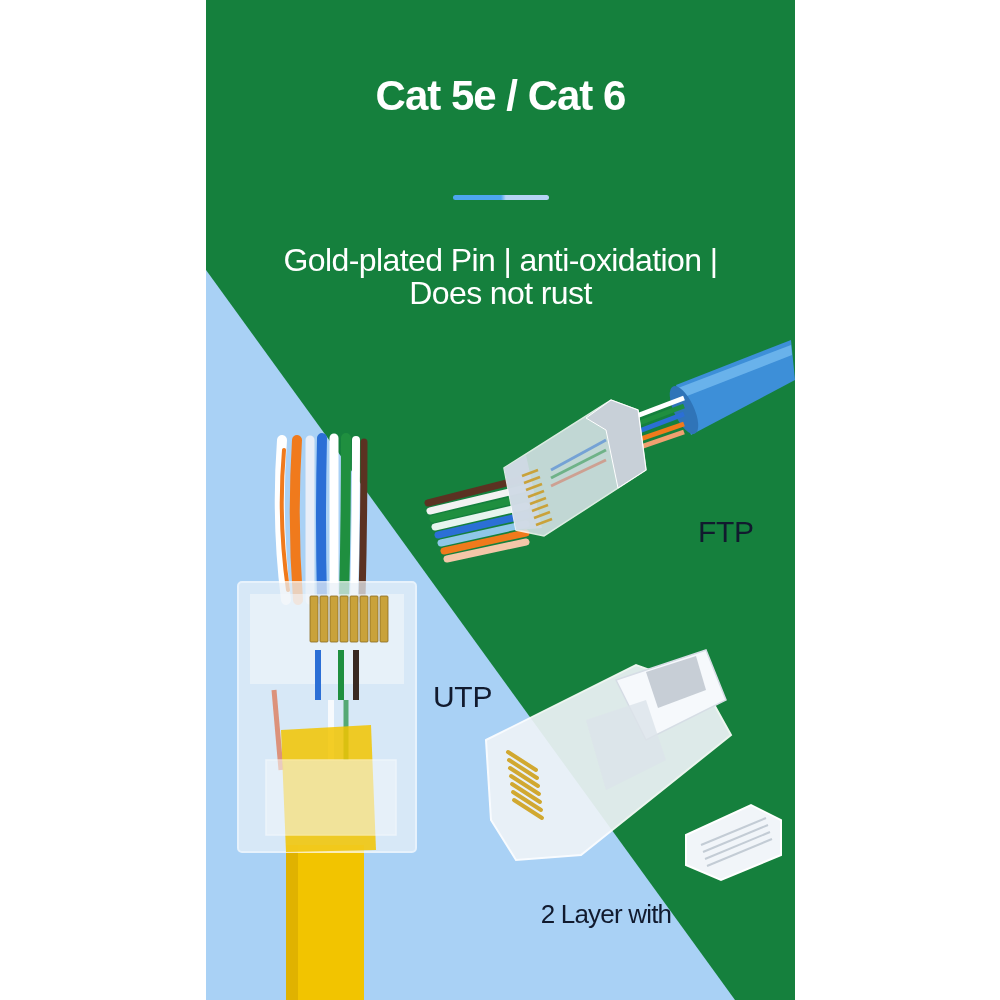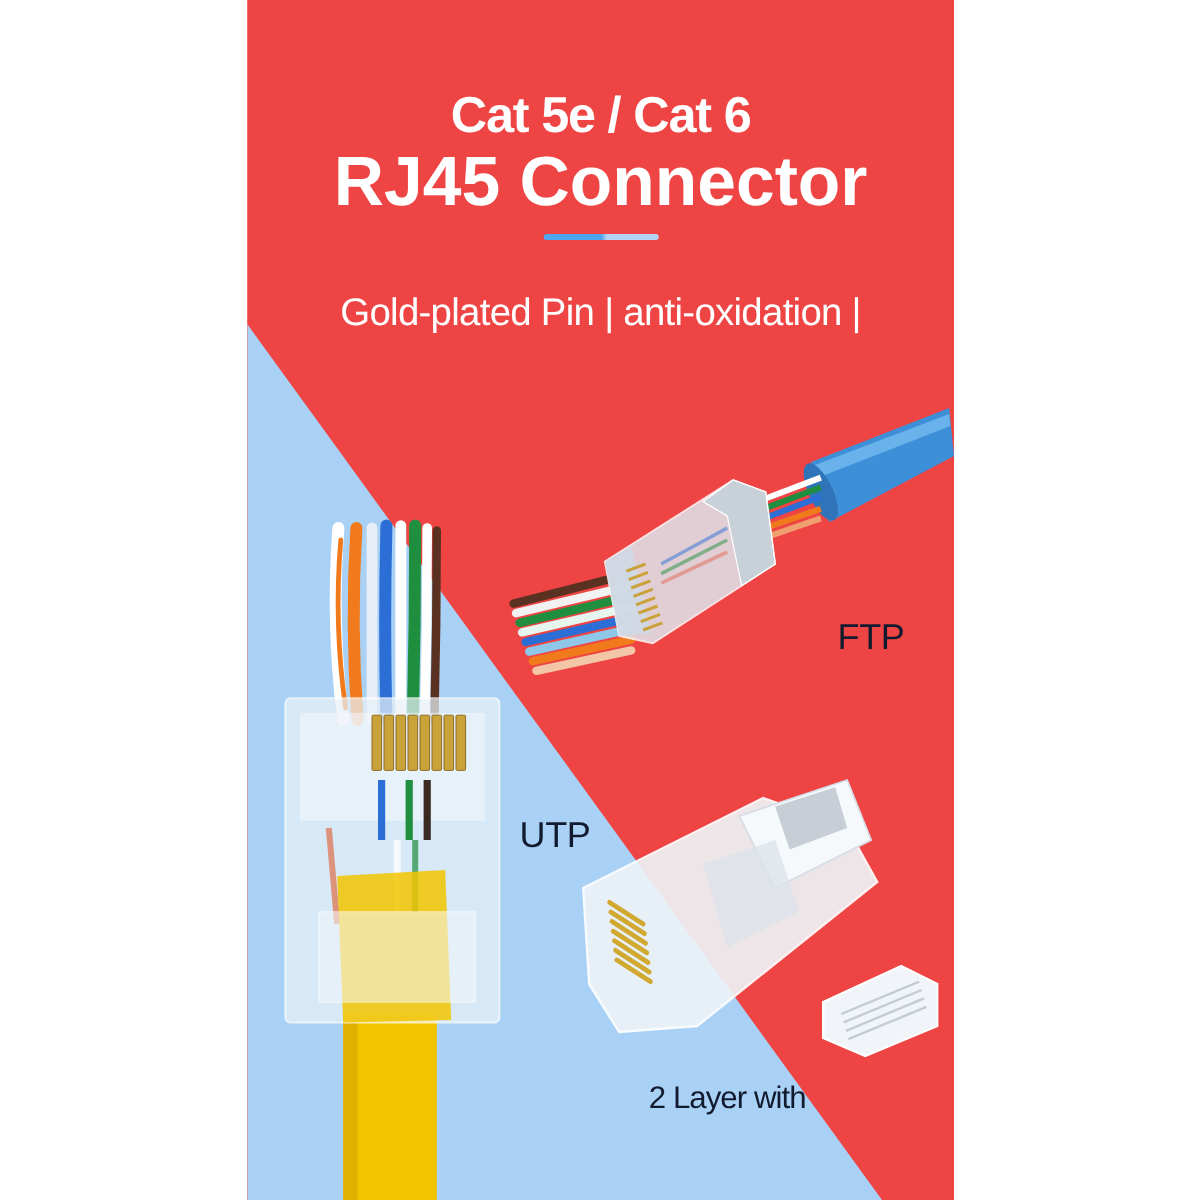--- a/index.html
+++ b/index.html
@@ -3,21 +3,21 @@
 <meta charset="utf-8">
 <style>
   html, body { margin: 0; padding: 0; }
   body {
     width: 1000px; height: 1000px; background: #ffffff;
     position: relative; overflow: hidden;
     font-family: "Liberation Sans", "DejaVu Sans", sans-serif;
   }
   .panel {
     position: absolute; left: 206px; top: 0; width: 589px; height: 1000px;
-    background: #ef4444; overflow: hidden;
+    background: #15803d; overflow: hidden;
   }
   .panel svg.bg { position: absolute; left: 0; top: 0; }
   .title-sub {
     position: absolute; left: 0; width: 589px; top: 72px; text-align: center;
     color: #ffffff; font-size: 42px; font-weight: bold; letter-spacing: -1px;
   }
   .title-main {
     position: absolute; left: 0; width: 589px; top: 118px; text-align: center;
     color: #ffffff; font-size: 58px; font-weight: bold; letter-spacing: 0px;
   }
@@ -44,25 +44,25 @@
 </head>
 <body>
 
 <div class="panel">
 
   <svg class="bg" width="589" height="1000">
     <polygon points="0,270 529,1000 0,1000" fill="#a9d1f5"></polygon>
   </svg>
 
   <div class="title-sub">Cat 5e / Cat 6</div>
-  <div class="title-main">RJ45 Connector</div>
   <div class="underline"></div>
 
   <div class="features">
     <div>Gold-plated Pin | anti-oxidation |</div>
+    <div>Does not rust</div>
   </div>
 
   <svg class="art" width="589" height="1000">
 
     <g>
       <path d="M470,385 L585,340 L589,380 L485,435 Z" fill="#3d8fd8"></path>
       <path d="M472,388 L585,345 L586,355 L476,398 Z" fill="#7cc0f4" opacity="0.7"></path>
       <ellipse cx="478" cy="410" rx="10" ry="26" fill="#2f74b8" transform="rotate(-25 478 410)"></ellipse>
     </g>
 

